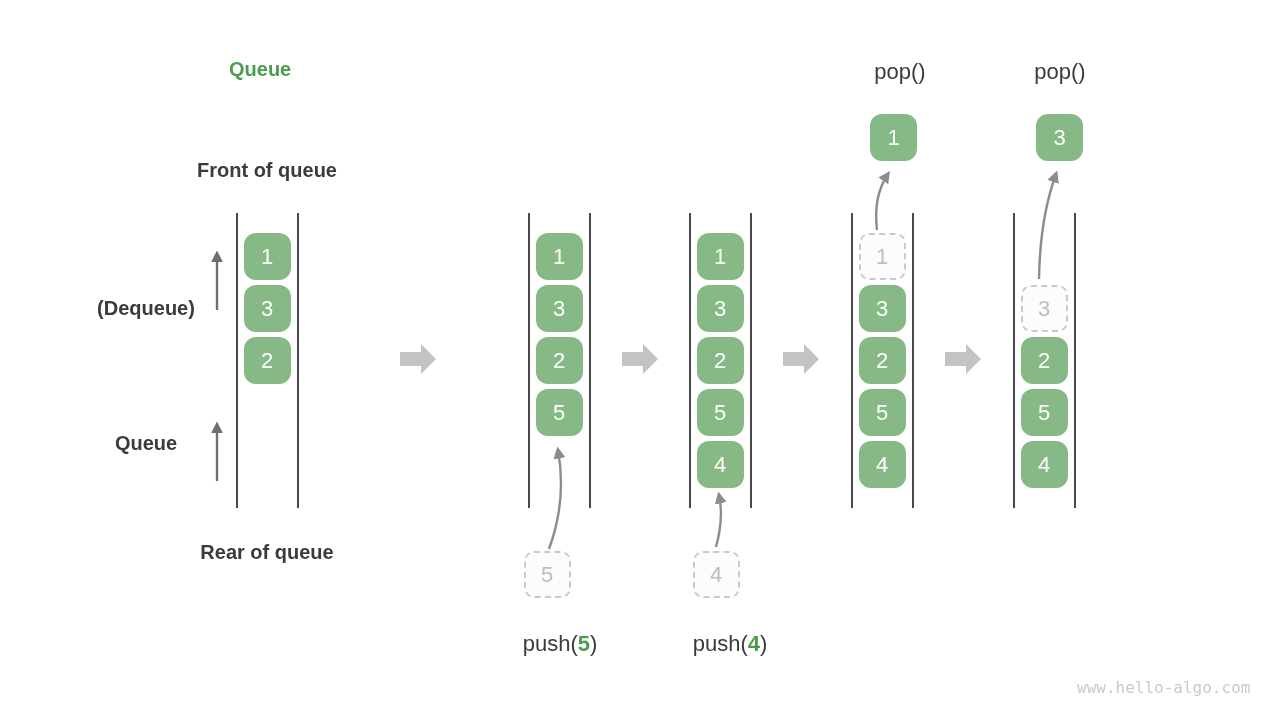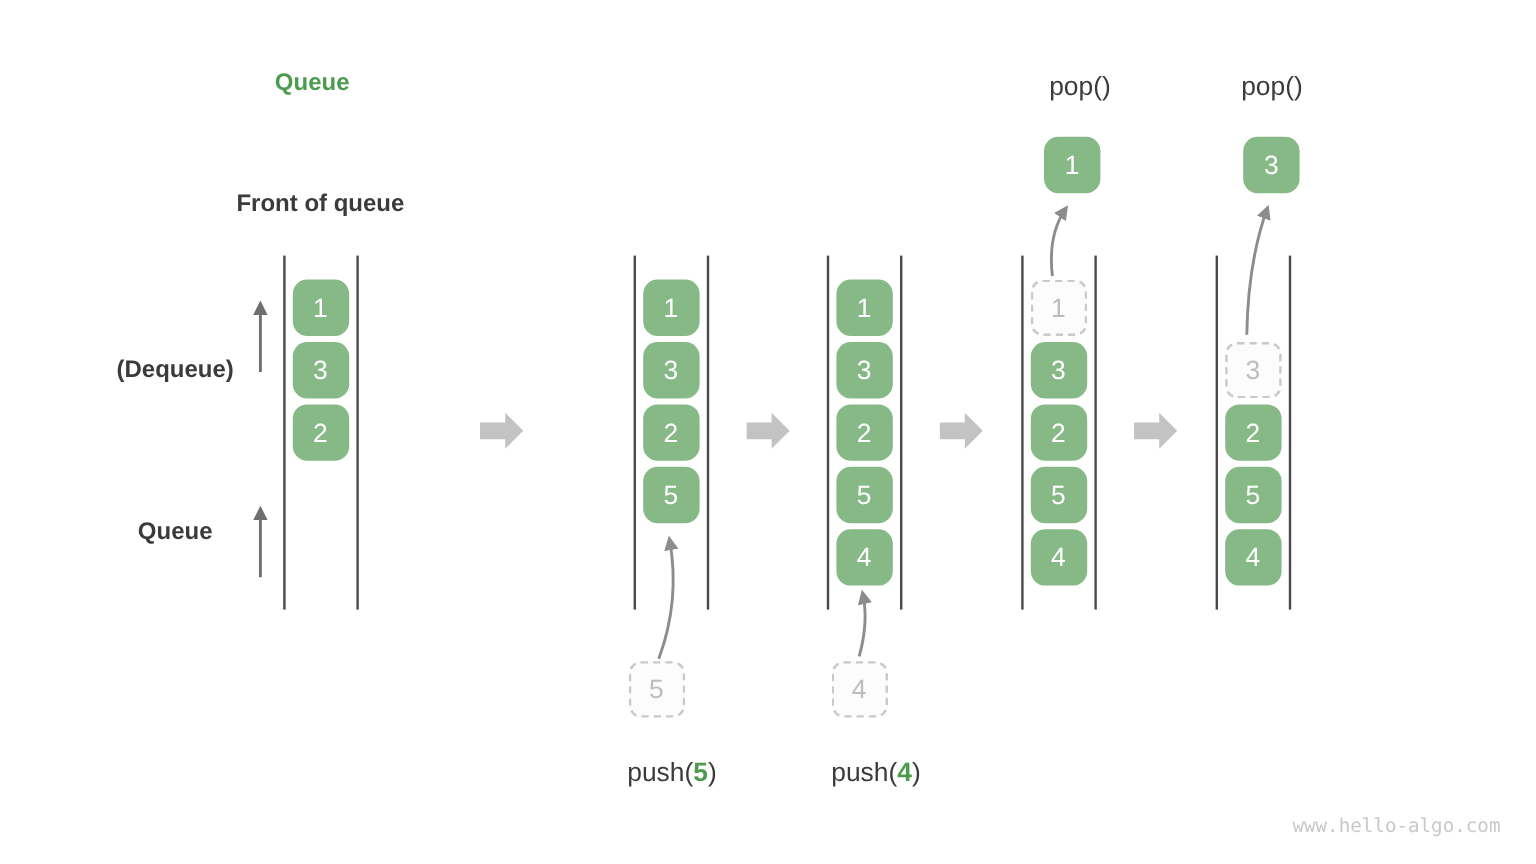--- a/index.html
+++ b/index.html
@@ -42,20 +42,21 @@
 <div class="canvas">
 
   <div class="title" style="left:229px; top:58px;">Queue</div>
 
   <div class="lbl" style="left:157px; top:159px;">Front of queue</div>
 
   <div class="lbl sub" style="left:36px; top:297px;">(Dequeue)</div>
 
   <div class="lbl" style="left:36px; top:432px;">Queue</div>
 
+  <div class="lbl" style="left:157px; top:541px;">Rear of queue</div>
 
   <svg class="flow-arrow" style="left:400px; top:343px;" width="37" height="32">
     <polygon class="flow" points="0,9 21,9 21,1 36,16 21,31 21,23 0,23"></polygon>
   </svg>
   <svg class="flow-arrow" style="left:622px; top:343px;" width="37" height="32">
     <polygon class="flow" points="0,9 21,9 21,1 36,16 21,31 21,23 0,23"></polygon>
   </svg>
   <svg class="flow-arrow" style="left:783px; top:343px;" width="37" height="32">
     <polygon class="flow" points="0,9 21,9 21,1 36,16 21,31 21,23 0,23"></polygon>
   </svg>

